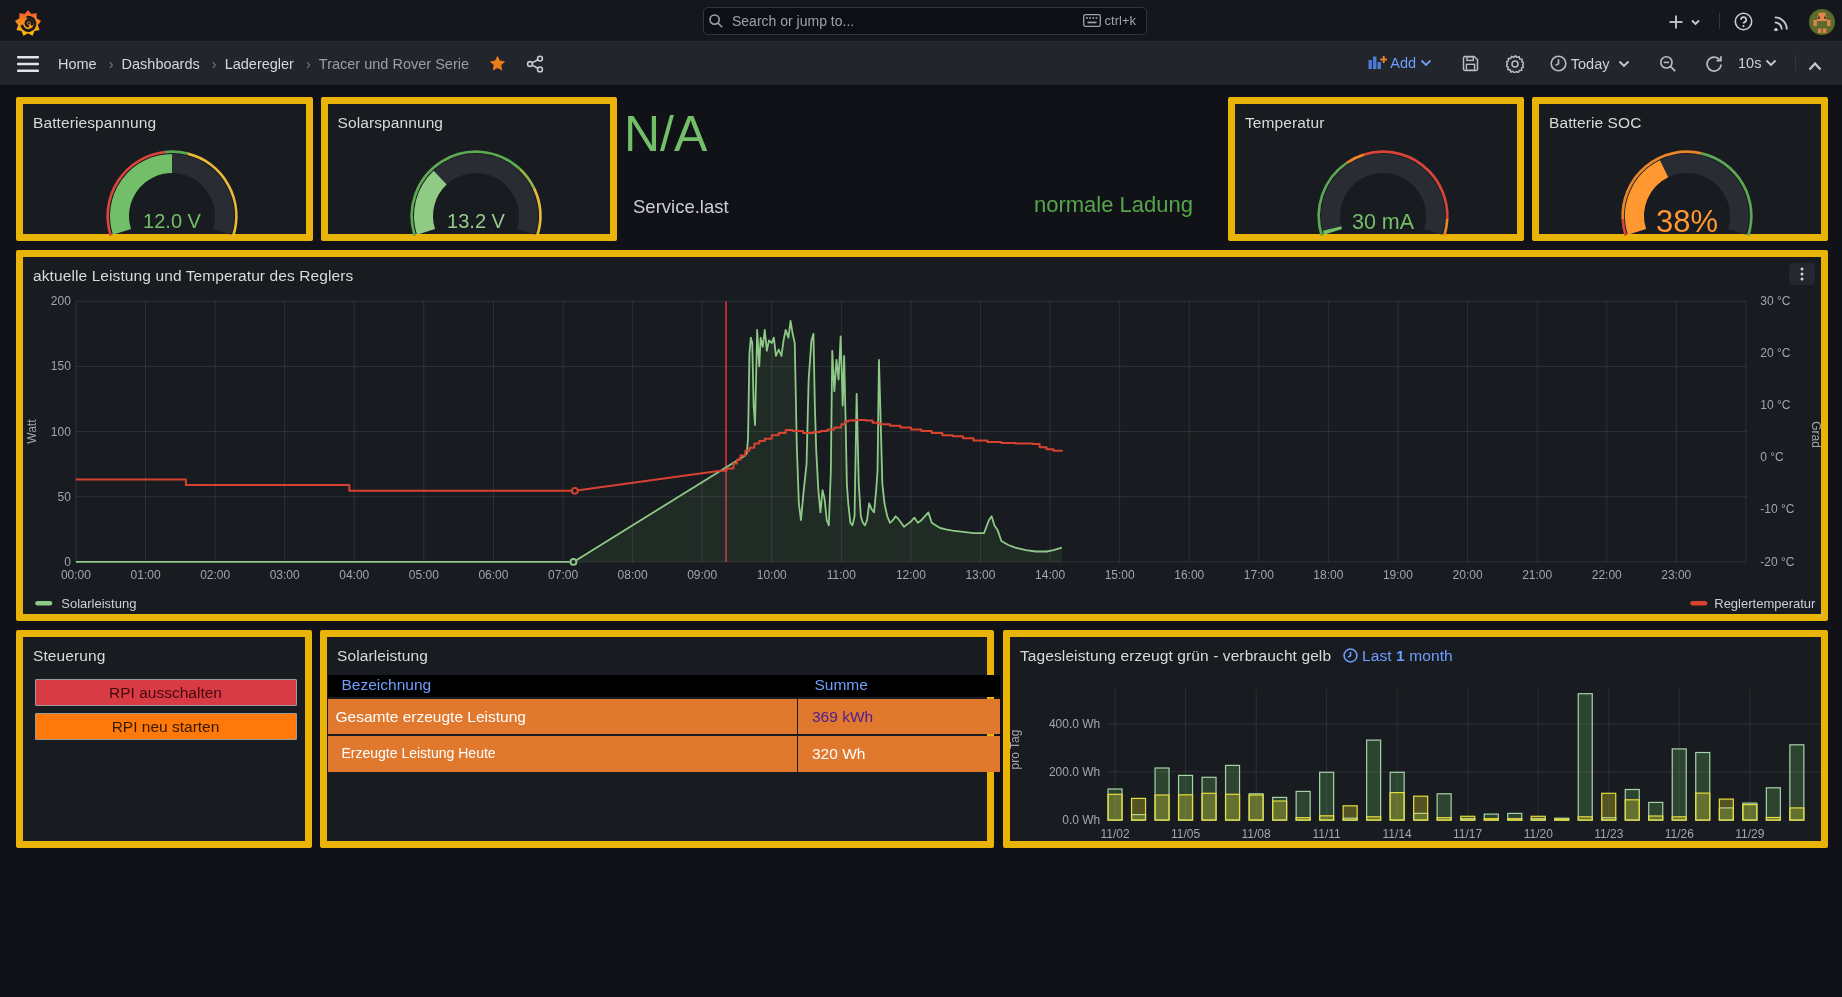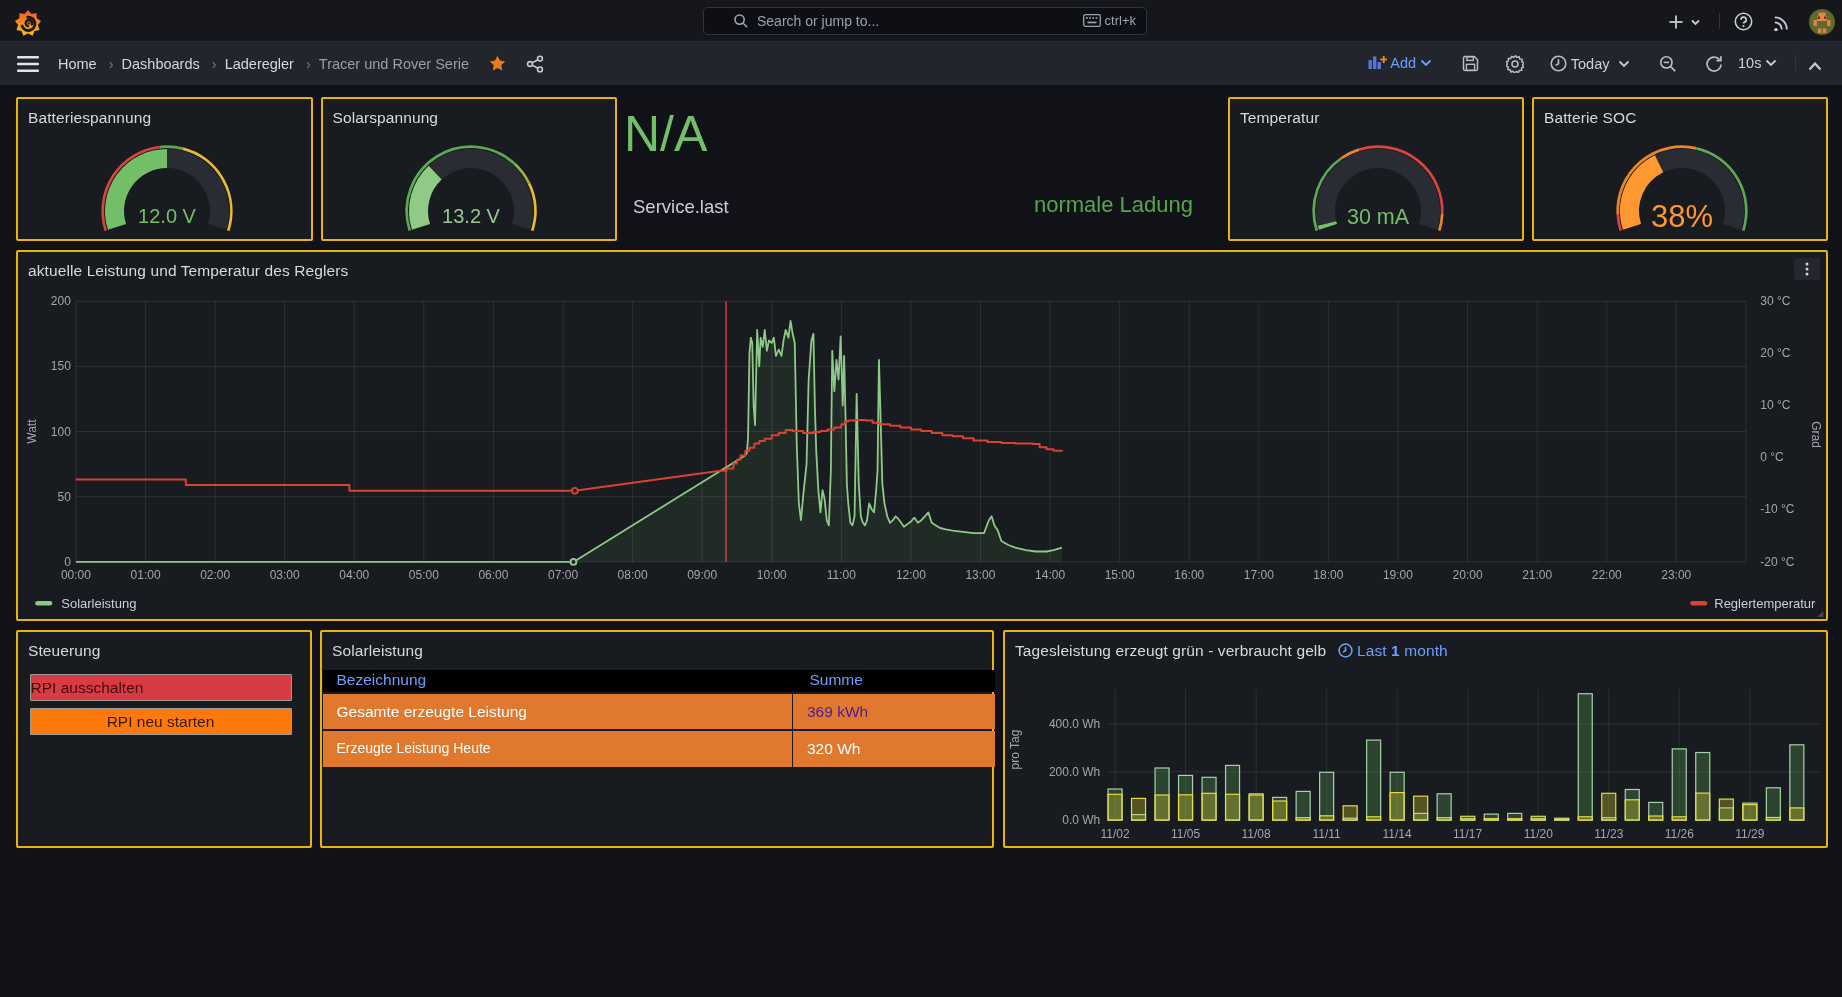--- a/index.html
+++ b/index.html
@@ -1,35 +1,35 @@
 <!DOCTYPE html>
 <html><head><meta charset="utf-8">
 <style>
 * { margin:0; padding:0; box-sizing:border-box; }
 html,body { width:1842px; height:997px; background:#111217; font-family:"Liberation Sans", sans-serif; overflow:hidden; }
 .abs { position:absolute; }
-.panel { position:absolute; background:#181b1f; border:2px solid #eab308; border-radius:2px; }
+.panel { position:absolute; background:#181b1f; border:7px solid #eab308; border-radius:2px; }
 .ptitle { position:absolute; transform:translateZ(0); left:10px; top:10px; font-size:15.5px; font-weight:500; color:#d8d9dd; letter-spacing:0.1px; white-space:nowrap; }
 </style></head>
 <body>
 <div style="position:relative;width:1842px;height:997px">
 <div class="abs" style="left:0;top:0;width:1842px;height:42px;background:#15171c;border-bottom:1px solid #26282e">
   <svg width="28" height="28" viewBox="0 0 28 28" style="position:absolute;left:14px;top:9px">
 <defs>
           <linearGradient id="lg" x1="0" y1="0" x2="0" y2="1">
             <stop offset="0" stop-color="#f2552c"></stop>
             <stop offset="1" stop-color="#fbc50b"></stop>
           </linearGradient>
         </defs>
 <polygon points="14.00,1.00 17.42,4.90 22.55,4.11 22.66,9.30 27.10,11.99 23.85,16.04 25.52,20.95 20.43,21.96 18.55,26.80 14.00,24.30 9.45,26.80 7.57,21.96 2.48,20.95 4.15,16.04 0.90,11.99 5.34,9.30 5.45,4.11 10.58,4.90" fill="url(#lg)"></polygon>
 <path d="M 13.72 8.23 A 6.6 6.6 0 1 1 8.10 17.06" fill="none" stroke="#191b1f" stroke-width="3.0" stroke-linecap="round"></path>
 <path d="M 13.84 17.11 A 3.1 3.1 0 1 1 17.81 15.26" fill="none" stroke="#191b1f" stroke-width="2.6" stroke-linecap="round"></path>
 <circle cx="14.9" cy="14.4" r="1.1" fill="#191b1f"></circle>
 </svg>
-  <div class="abs" style="left:703px;top:6.5px;width:444px;height:28.5px;background:#0d0f14;border:1px solid #2f343e;border-radius:5px;color:#9ba1ab;font-size:14px;line-height:26.5px;padding-left:29px"><svg width="16" height="16" viewBox="0 0 16 16" style="vertical-align:-3px">
+  <div class="abs" style="left:703px;top:6.5px;width:444px;height:28.5px;background:#0d0f14;border:1px solid #2f343e;border-radius:5px;color:#9ba1ab;font-size:14px;line-height:26.5px;padding-left:4px"><svg width="16" height="16" viewBox="0 0 16 16" style="vertical-align:-3px">
           <circle cx="6.6" cy="6.6" r="4.6" fill="none" stroke="#9da2ab" stroke-width="1.6"></circle>
           <line x1="10.2" y1="10.2" x2="14.2" y2="14.2" stroke="#9da2ab" stroke-width="1.6"></line>
         </svg><span style="display:inline-block;transform:translateZ(0);margin-left:8px">Search or jump to...</span>
     <span style="position:absolute;transform:translateZ(0);right:10px;top:0;font-size:13px;color:#9da2ab"><svg width="18" height="13" viewBox="0 0 18 13" style="vertical-align:-2px">
             <rect x="0.7" y="0.7" width="16.6" height="11.6" rx="1.6" fill="none" stroke="#9da2ab" stroke-width="1.3"></rect>
             <rect x="3" y="3.2" width="1.8" height="1.6" fill="#9da2ab"></rect>
             <rect x="6.2" y="3.2" width="1.8" height="1.6" fill="#9da2ab"></rect>
             <rect x="9.4" y="3.2" width="1.8" height="1.6" fill="#9da2ab"></rect>
             <rect x="12.6" y="3.2" width="1.8" height="1.6" fill="#9da2ab"></rect>
             <rect x="4.5" y="7.6" width="9" height="1.7" fill="#9da2ab"></rect>
@@ -262,34 +262,34 @@
       <circle cx="574.6" cy="490.3" r="2.9" fill="#1a1d22" stroke="#d74231" stroke-width="1.9"></circle>
       <rect x="35" y="600.5" width="17" height="4.5" rx="2.2" fill="#8ec987"></rect>
       <text x="61" y="607.5" font-size="13" fill="#ccccdc">Solarleistung</text>
       <rect x="1690" y="600.5" width="17" height="4.5" rx="2.2" fill="#d74231"></rect>
       <text x="1714" y="607.5" font-size="13" fill="#ccccdc">Reglertemperatur</text>
       <path d="M 1823 616.5 L 1817 616.5 L 1823 610.5 Z" fill="rgba(204,204,220,0.25)"></path>
     </svg>
 
 <div class="panel" style="left:16px;top:629.5px;width:296px;height:218px">
   <div class="ptitle">Steuerung</div>
-  <div class="abs" style="left:11.5px;top:42.5px;width:262px;height:27px;background:#d83b44;border:1px solid #9a9a9a;border-radius:1px;line-height:26px;font-size:15.5px;color:#43090d">
+  <div class="abs" style="left:11.5px;top:42.5px;width:262px;height:27px;background:#d83b44;border:1px solid #9a9a9a;border-radius:1px;text-align:center;line-height:26px;font-size:15.5px;color:#43090d">
         <span style="display:block;transform:translateZ(0)">RPI ausschalten</span>
       </div>
   <div class="abs" style="left:11.5px;top:76.5px;width:262px;height:27px;background:#ff780a;border:1px solid #9a9a9a;border-radius:1px;text-align:center;line-height:26px;font-size:15.5px;color:#331a00">
         <span style="display:block;transform:translateZ(0)">RPI neu starten</span>
       </div>
 </div>
 <div class="panel" style="left:320px;top:629.5px;width:674px;height:218px">
   <div class="ptitle">Solarleistung</div>
   <div class="abs" style="left:0.5px;top:38px;width:672px;height:22px;background:#000000">
     <span class="abs" style="left:14px;top:1px;font-size:15.5px;color:#6e9fff;transform:translateZ(0)">Bezeichnung</span>
     <span class="abs" style="left:487px;top:1px;font-size:15.5px;color:#6e9fff;transform:translateZ(0)">Summe</span>
   </div>
-  <div class="abs" style="left:0.5px;top:62px;width:469px;height:35.5px;background:#e0792e;color:#fff;font-size:15.5px;line-height:35.5px;padding-left:14px">
+  <div class="abs" style="left:0.5px;top:62px;width:469px;height:35.5px;background:#e0792e;color:#fff;font-size:15.5px;line-height:35.5px;padding-left:8px">
         <span style="display:block;transform:translateZ(0)">Gesamte erzeugte Leistung</span>
       </div>
   <div class="abs" style="left:471px;top:62px;width:202px;height:35.5px;background:#e0792e;color:#4c1d95;font-size:15.5px;line-height:35.5px;padding-left:14px">
         <span style="display:block;transform:translateZ(0)">369 kWh</span>
       </div>
   <div class="abs" style="left:0.5px;top:99.5px;width:469px;height:35.5px;background:#e0792e;color:#fff;font-size:14px;line-height:35.5px;padding-left:14px">
         <span style="display:block;transform:translateZ(0)">Erzeugte Leistung Heute</span>
       </div>
   <div class="abs" style="left:471px;top:99.5px;width:202px;height:35.5px;background:#e0792e;color:#fff;font-size:15.5px;line-height:35.5px;padding-left:14px">
         <span style="display:block;transform:translateZ(0)">320 Wh</span>

